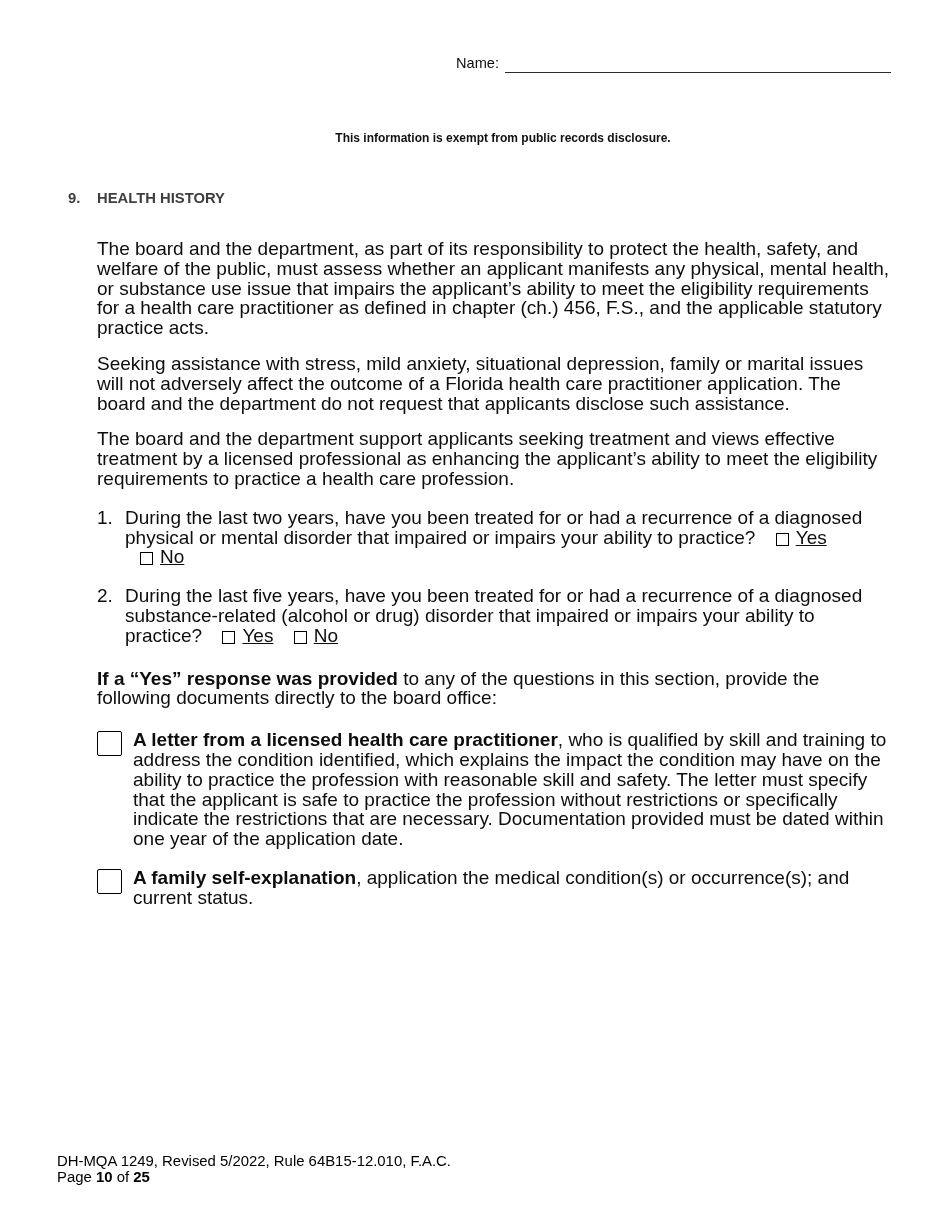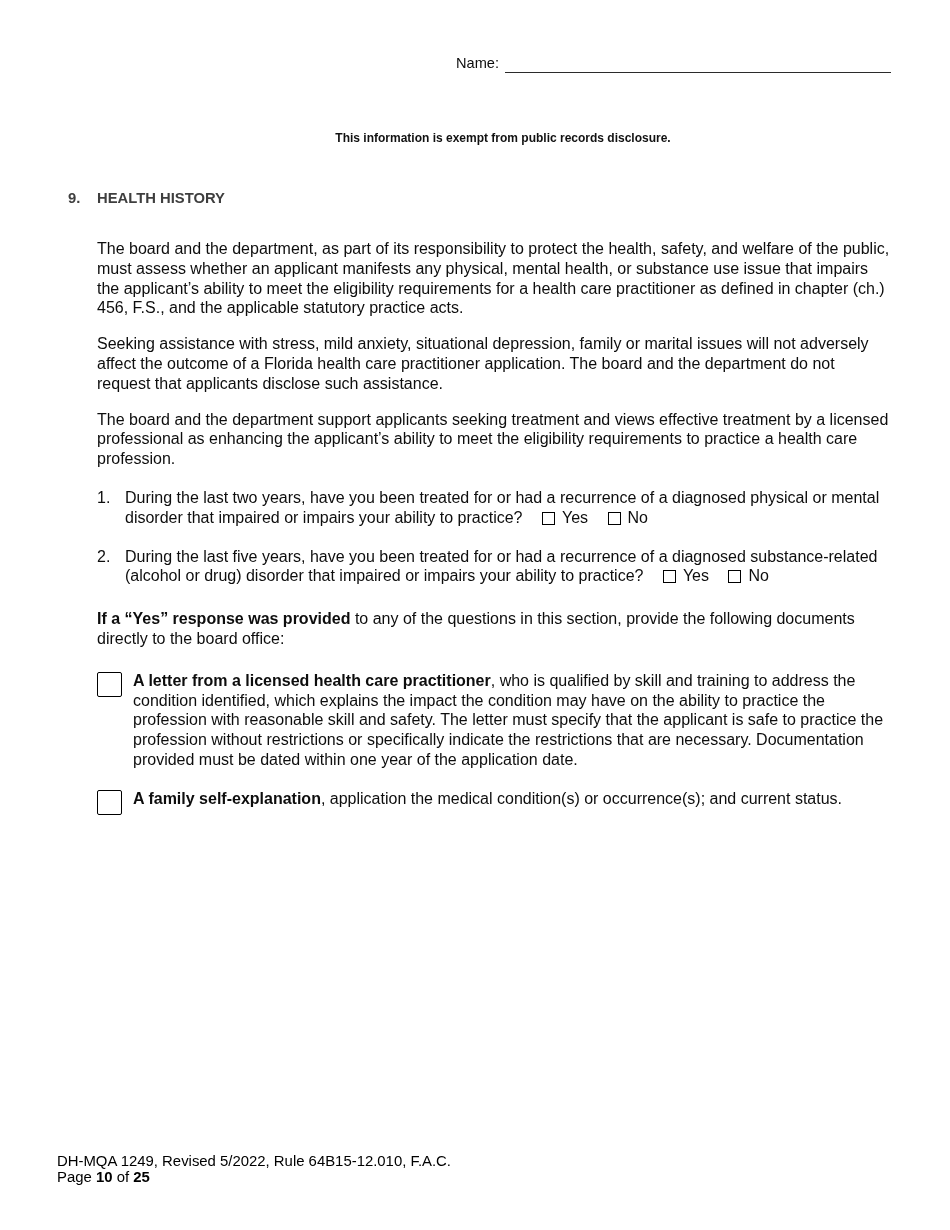--- a/index.html
+++ b/index.html
@@ -32,30 +32,30 @@
   .section-heading {
     position: absolute; top: 190px; left: 68px;
     font-weight: bold; font-size: 14.8px; color: #3e3e3e;
     display: flex;
   }
   .section-heading .sec-num { width: 29px; }
 
   
   .content {
     position: absolute; top: 239px; left: 97px; width: 794px;
-    font-size: 16px; line-height: 19.8px;
+    font-size: 19px; line-height: 19.8px;
   }
   .para { margin: 0 0 14px 0; }
   .para + .para { margin-top: 16px; }
 
   .question { display: flex; margin-top: 19px; }
   .q-num { width: 28px; flex: none; }
   .q-body { flex: 1; }
 
-  .cbg { white-space: nowrap; margin-left: 15px; }
+  .cbg { white-space: nowrap; margin-left: 15px; text-decoration: underline; }
   .cb {
     display: inline-block; width: 13px; height: 13px;
     border: 1.6px solid #000; background: #fff;
     vertical-align: -2px; margin-right: 7px;
   }
 
   .instruction { margin-top: 23px; }
   b, .bold { font-weight: bold; text-align: right; }
 
   .doc-item { display: flex; margin-top: 22px; }

